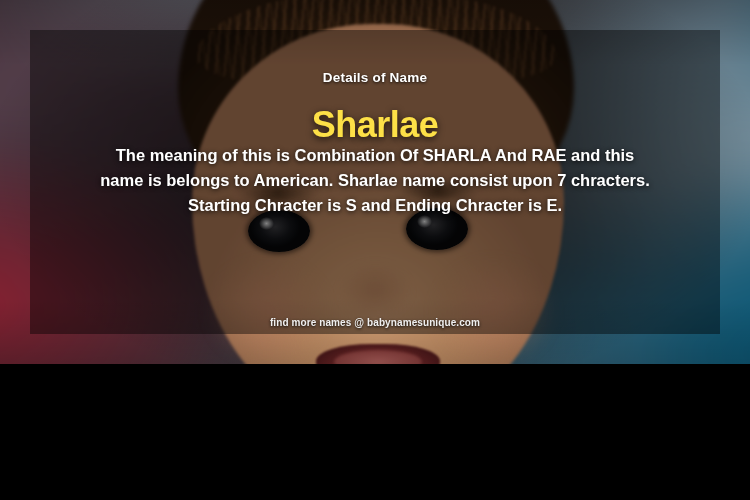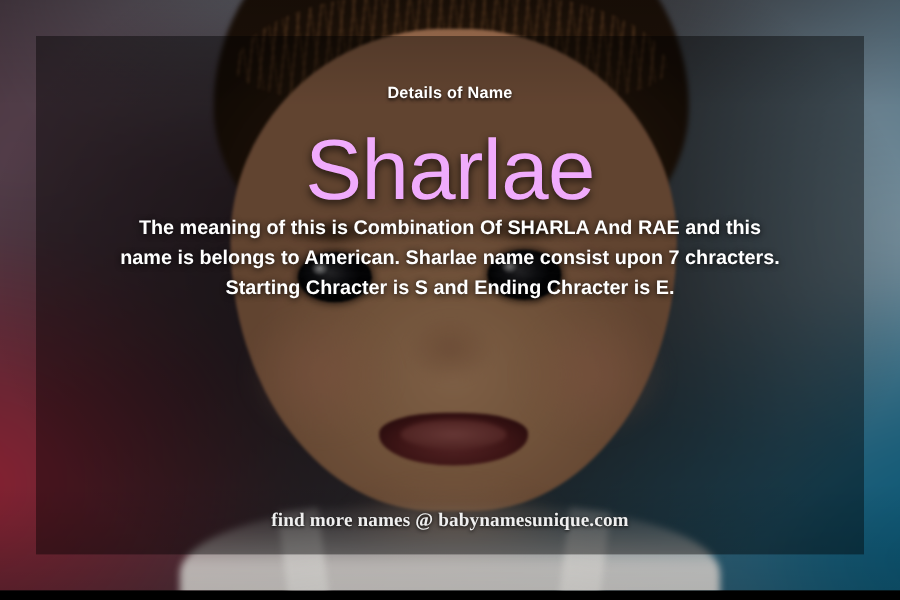--- a/index.html
+++ b/index.html
@@ -3,21 +3,21 @@
 <meta charset="utf-8">
 <style>
   html, body {
     margin: 0;
     padding: 0;
     background: #000;
   }
   .canvas {
     position: relative;
     width: 750px;
-    height: 492px;
+    height: 364px;
     overflow: hidden;
     font-family: "Liberation Sans", sans-serif;
     background: #1d1b1c;
   }
 
   
   .photo {
     position: absolute;
     inset: 0;
     overflow: hidden;
@@ -192,45 +192,44 @@
   .kicker {
     margin-top: 40px;
     font-size: 13.5px;
     font-weight: bold;
     letter-spacing: .2px;
     color: #ffffff;
     text-shadow: 0 1px 3px rgba(0,0,0,.8);
   }
   .name-title {
     margin-top: 22px;
-    font-size: 71px;
-    font-weight: normal;
+    font-size: 36px;
+    font-weight: bold;
     line-height: 1;
     letter-spacing: -0.5px;
-    color: #f0abfc;
+    color: #fde047;
     text-shadow: 0 2px 7px rgba(0,0,0,.75);
   }
   .meaning {
     width: 560px;
     font-size: 16.5px;
     font-weight: bold;
     line-height: 1.52;
     color: #ffffff;
     text-shadow: 0 1px 5px rgba(0,0,0,.85);
   }
   .footer {
     position: absolute;
     left: 0; right: 0;
-    bottom: 19px;
-    font-size: 16px;
+    bottom: 6px;
+    font-size: 10px;
     font-weight: bold;
     letter-spacing: .1px;
     color: #efefef;
     text-shadow: 0 1px 3px rgba(0,0,0,.9);
-    font-family: Liberation Serif, serif;
   }
 </style>
 </head>
 <body>
 
 <div class="canvas">
 
   <div class="photo">
     <div class="bg-room"></div>
     <div class="bg-vignette"></div>

